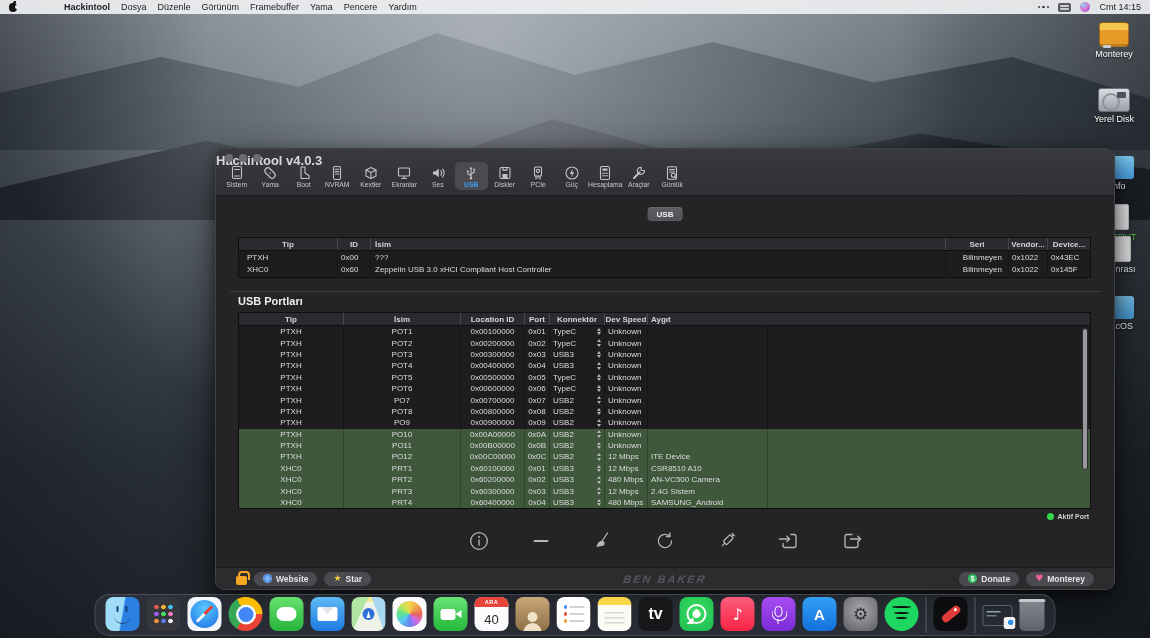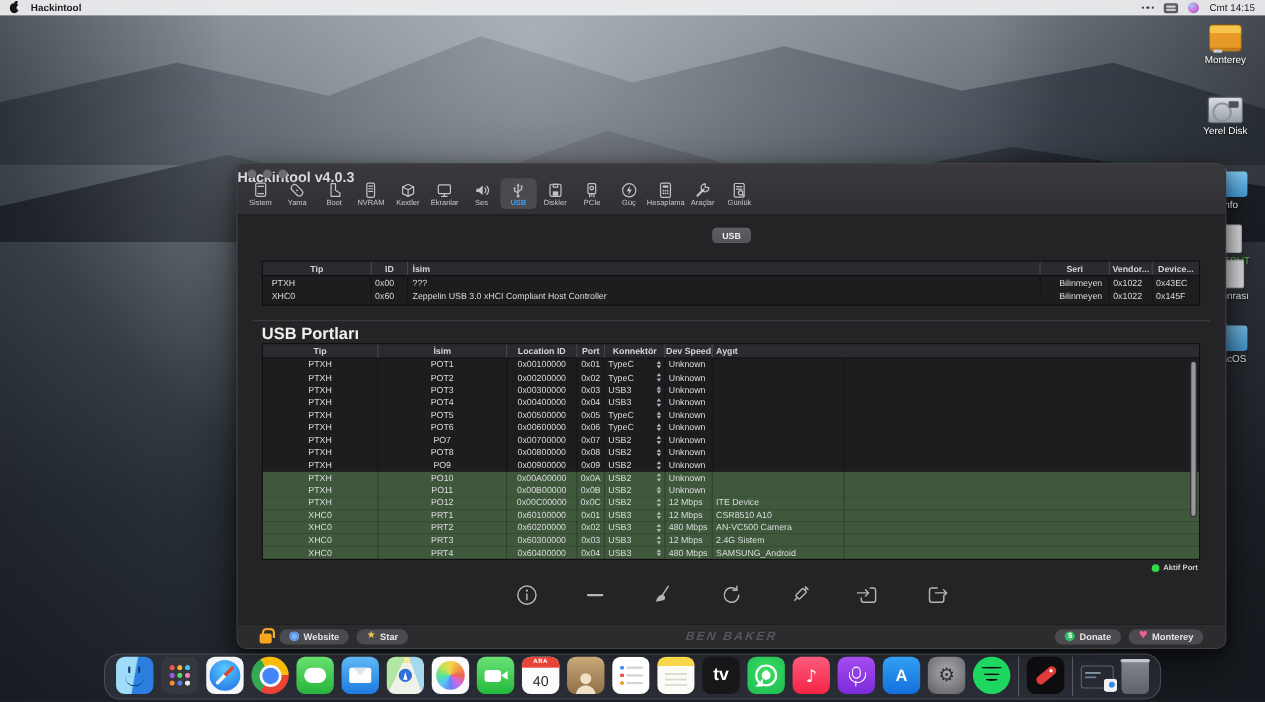--- a/index.html
+++ b/index.html
@@ -17,21 +17,21 @@
     clip-path:polygon(0 100%,0 82%,18% 56%,33% 78%,48% 44%,64% 72%,80% 52%,100% 72%,100% 100%);}
   .wp-shade{position:absolute;inset:0;background:linear-gradient(90deg,rgba(10,12,16,.35) 0%,rgba(10,12,16,0) 18%,rgba(10,12,16,0) 78%,rgba(10,12,16,.45) 100%);}
 
   
   .menubar{position:absolute;top:0;left:0;right:0;height:14px;z-index:30;
     background:rgba(236,237,239,.94);display:flex;align-items:center;gap:11px;
     padding:0 9px;font-size:9px;color:#1c1c1e;}
   .apple{width:8px;height:9px;background:#141414;border-radius:45% 45% 48% 48%;position:relative;flex:none;}
   .apple::before{content:'';position:absolute;top:-2px;left:4px;width:3px;height:3px;background:#141414;border-radius:60% 0 60% 0;}
   .apple::after{content:'';position:absolute;top:2px;right:-2px;width:4px;height:4px;background:rgba(236,237,239,1);border-radius:50%;}
-  .mb-app{font-weight:bold;}
+  .mb-app{font-weight:bold;margin-left:36px;}
   .mb-item{white-space:nowrap;}
   .mb-right{margin-left:auto;display:flex;align-items:center;gap:9px;}
   .mb-more{display:flex;gap:2px;}
   .mb-more i{width:2.5px;height:2.5px;border-radius:50%;background:#3c3c3e;}
   .mb-input{width:13px;height:9px;border-radius:2px;background:#5a5a5e;position:relative;}
   .mb-input::after{content:'';position:absolute;left:2px;top:2px;right:2px;height:2px;background:#cfcfd2;border-radius:1px;box-shadow:0 3px 0 #cfcfd2;}
   .mb-siri{width:10px;height:10px;border-radius:50%;background:radial-gradient(circle at 35% 30%,#8fd2f5,#e06bd0 55%,#3a5bd9);}
   .mb-clock{white-space:nowrap;}
 
   
@@ -90,21 +90,21 @@
   .td:last-child{border-right:none;}
   .td.center{justify-content:center;}
   .ktbl{top:88px;height:41px;}
   .kc-tip{width:99px;} .kc-id{width:33px;} .kc-isim{flex:1;} .kc-seri{width:63px;}
   .kc-vendor{width:39px;} .kc-device{width:42px;}
   .td.kc-tip{padding-left:8px;} .td.kc-isim{padding-left:4px;}
   .td.kc-seri{justify-content:flex-end;padding-right:6px;}
   .th.kc-isim{justify-content:flex-start;padding-left:4px;}
 
   .hdiv{position:absolute;left:14px;right:14px;top:142px;height:1px;background:#3d3d41;}
-  .section-title{position:absolute;left:22px;top:146px;font-size:15px;font-weight:bold;color:#efeff1;}
+  .section-title{position:absolute;left:22px;top:146px;font-size:11px;font-weight:bold;color:#efeff1;}
 
   .ptbl{top:163px;height:197px;position:absolute;}
   .p-tip{width:105px;} .p-isim{width:117px;} .p-loc{width:64px;} .p-port{width:25px;}
   .p-konn{width:55px;} .p-speed{width:43px;} .p-aygit{width:120px;} .p-yorum{flex:1;}
   .th.p-aygit,.th.p-yorum{justify-content:flex-start;}
   .td.p-konn{justify-content:space-between;padding:0 3px 0 3px;}
   .stepper{display:flex;flex-direction:column;gap:1.5px;}
   .stepper i{display:block;width:0;height:0;border-left:2.5px solid transparent;border-right:2.5px solid transparent;}
   .stepper .up{border-bottom:3px solid #b4b4b8;}
   .stepper .dn{border-top:3px solid #b4b4b8;}
@@ -826,20 +826,29 @@
         <span class="glyph" id="heart-glyph" style="color: rgb(240, 98, 146);">♥</span>
         <span>Monterey</span>
       </span>
     </span>
   </div>
 </div>
 
 <div class="menubar">
   <span class="apple"></span>
   <span class="mb-app">Hackintool</span>
+  <span id="menu-items" style="display:flex;gap:11px;">
+      <span class="mb-item">Dosya</span>
+      <span class="mb-item">Düzenle</span>
+      <span class="mb-item">Görünüm</span>
+      <span class="mb-item">Framebuffer</span>
+      <span class="mb-item">Yama</span>
+      <span class="mb-item">Pencere</span>
+      <span class="mb-item">Yardım</span>
+    </span>
   <span class="mb-right">
     <span class="mb-more">
         <i></i>
         <i></i>
         <i></i>
       </span>
     <span class="mb-input"></span>
     <span class="mb-siri"></span>
     <span class="mb-clock">Cmt 14:15</span>
   </span>

